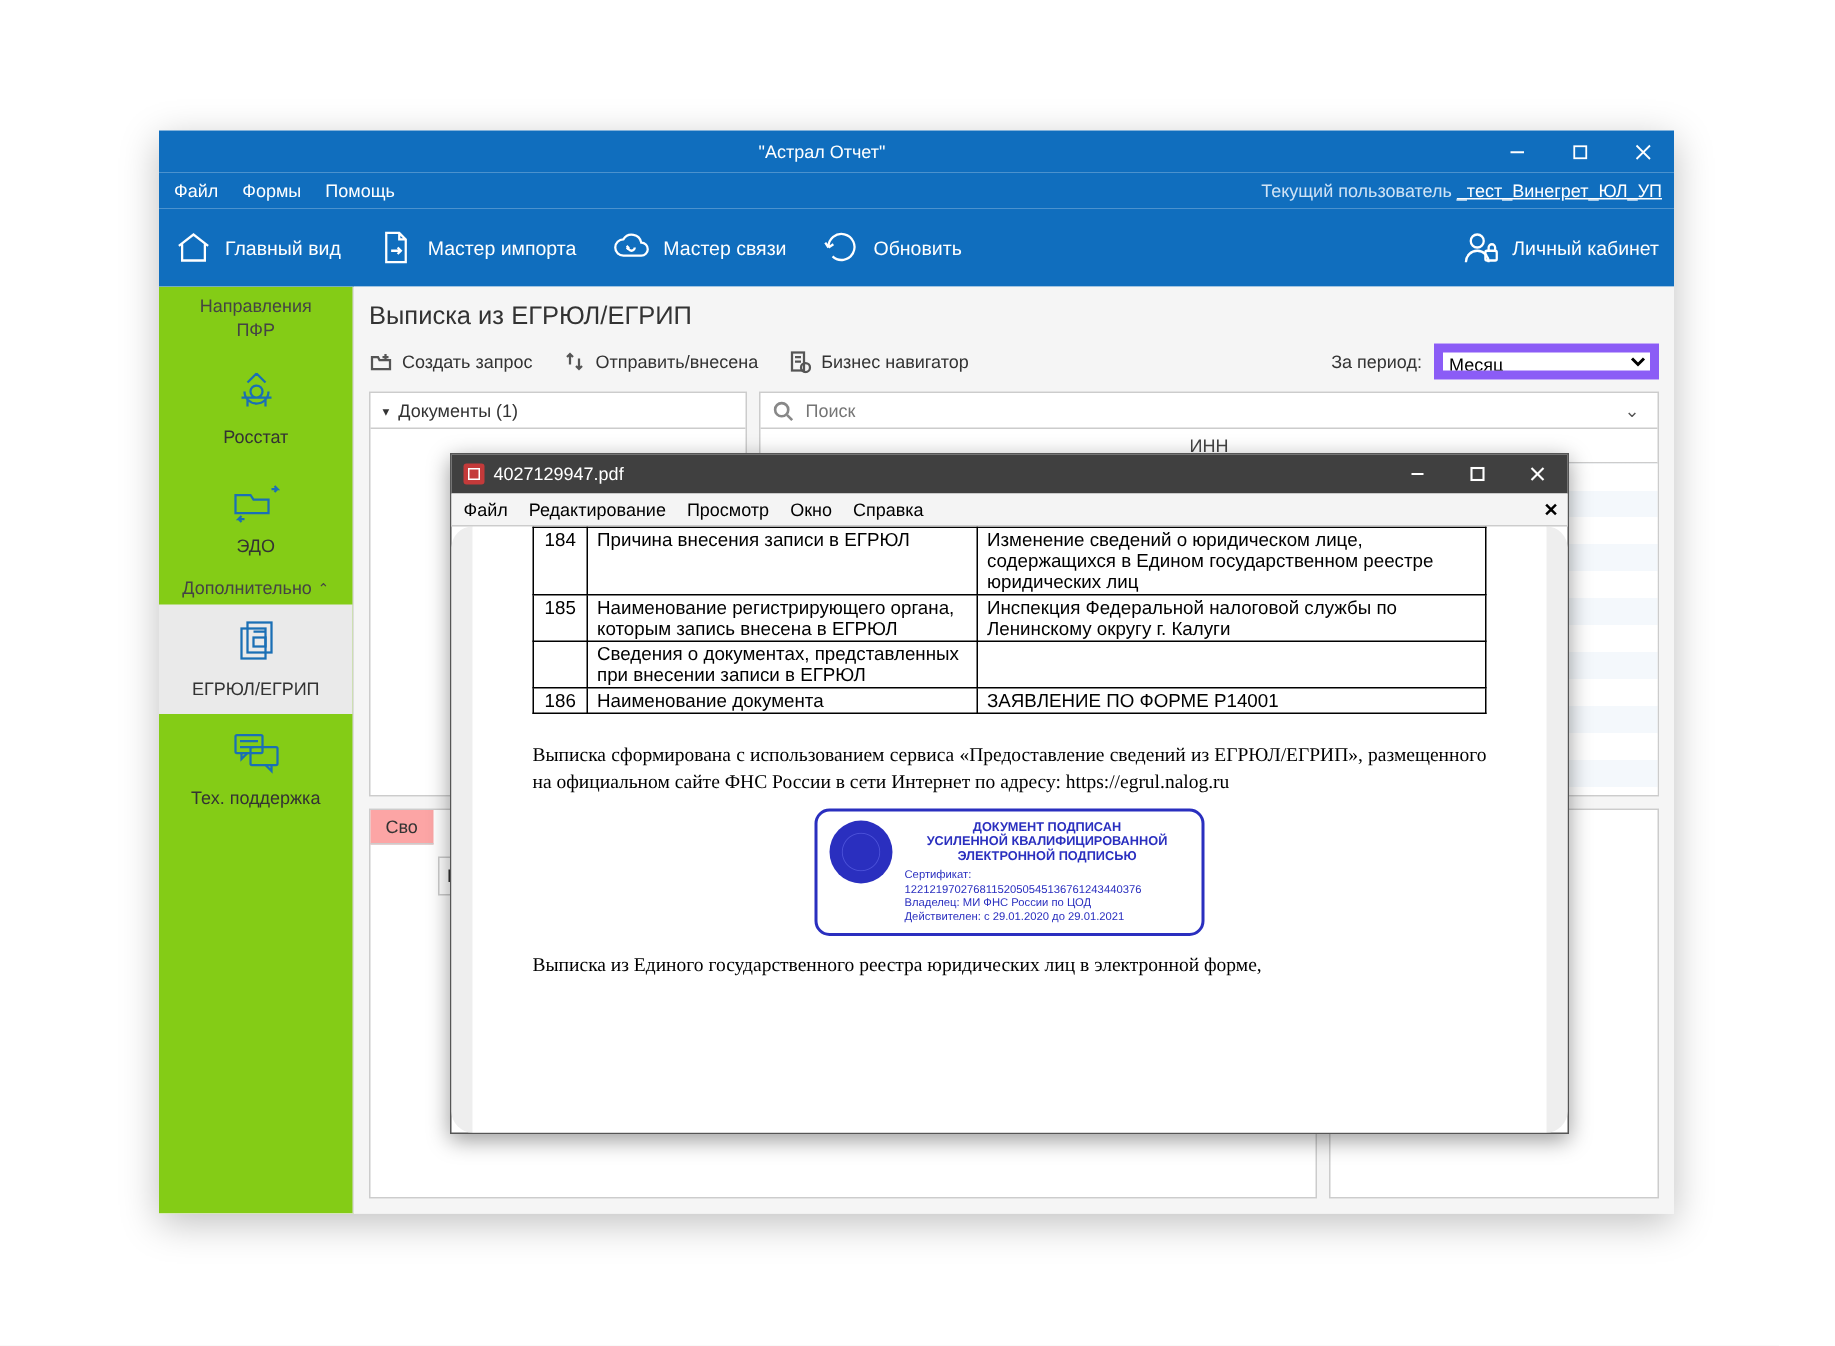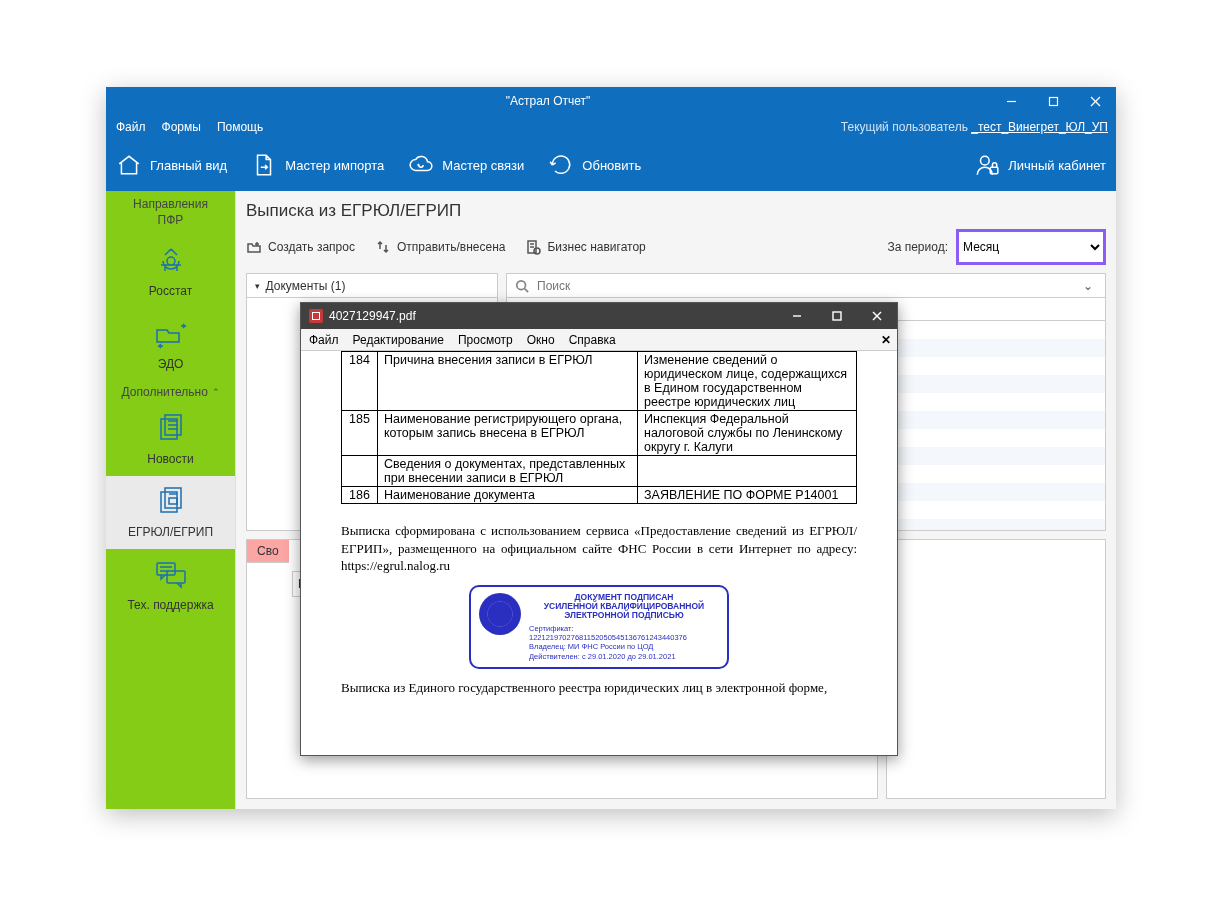--- a/index.html
+++ b/index.html
@@ -55,21 +55,21 @@
   .sb-item .lbl { margin-top: 4px; }
   .sb-extra-head { text-align: center; padding: 4px; color: #444; display: flex; justify-content: center; align-items: center; gap: 4px; cursor: pointer; }
 
   
   .main { flex: 1; display: flex; flex-direction: column; padding: 10px; gap: 8px; color: #333; background: #f5f5f5; position: relative; }
   .page-title { font-size: 17px; font-weight: 400; }
   .action-row { display: flex; align-items: center; gap: 20px; font-size: 12px; }
   .action-btn { display: flex; align-items: center; gap: 6px; cursor: pointer; }
   .action-btn svg { width: 16px; height: 16px; stroke: #555; fill: none; stroke-width: 1.5; }
   .period { margin-left: auto; display: flex; align-items: center; gap: 8px; }
-  .period select { width: 150px; height: 36px; font-size: 12px; border: 3px solid #8b5cf6; background: #fff; }
+  .period select { width: 150px; height: 24px; font-size: 12px; border: 6px solid #8b5cf6; background: #fff; }
 
   .panel-row { display: flex; gap: 8px; flex: 1; min-height: 0; }
   .panel { background: #fff; border: 1px solid #ccc; display: flex; flex-direction: column; }
   .panel.left { width: 252px; }
   .panel.right { flex: 1; }
   .panel-title { height: 24px; border-bottom: 1px solid #ccc; display: flex; align-items: center; padding: 0 8px; font-size: 12px; gap: 6px; cursor: pointer; }
   .panel-title .tri { font-size: 9px; }
   .panel-body { flex: 1; padding: 6px; font-size: 12px; }
   .search-box { flex: 1; border: none; outline: none; font-size: 12px; }
   .search-row { display: flex; align-items: center; gap: 6px; flex: 1; }
@@ -78,34 +78,34 @@
 
   .bottom-row { display: flex; gap: 8px; height: 260px; }
   .prop-panel { flex: 1; background: #fff; border: 1px solid #ccc; font-size: 12px; }
   .prop-tab { padding: 4px 10px; border-bottom: 1px solid #ccc; background: #fca5a5; display: inline-block; }
   .prop-body { padding: 8px; }
   .blank-panel { width: 220px; background: #fff; border: 1px solid #ccc; }
   .table-head { font-size: 12px; padding: 4px 8px; text-align: center; color: #444; border-bottom: 1px solid #ccc; }
 
   
   .pdf-window {
-    position: absolute; left: 300px; top: 302px; width: 598px; height: 454px;
+    position: absolute; left: 300px; top: 302px; width: 746px; height: 454px;
     background: #fff; border: 1px solid #555; box-shadow: 0 4px 14px rgba(0,0,0,0.4);
     display: flex; flex-direction: column; z-index: 40;
   }
   .pdf-title { height: 26px; background: #404040; color: #fff; display: flex; align-items: center; font-size: 12px; padding-left: 8px; }
   .pdf-title .pdf-icon { width: 14px; height: 14px; background: #c43a3a; margin-right: 6px; border-radius: 2px; position: relative; }
   .pdf-title .pdf-icon::after { content: ""; position: absolute; left: 3px; top: 3px; width: 6px; height: 6px; border: 1px solid #fff; }
   .pdf-title-text { flex: 1; }
   .pdf-wc { display: flex; }
   .pdf-wc-btn { width: 40px; height: 26px; display: flex; align-items: center; justify-content: center; cursor: pointer; }
   .pdf-wc-btn svg { width: 10px; height: 10px; stroke: #fff; fill: none; stroke-width: 1.4; }
   .pdf-menu { height: 22px; background: #f4f4f4; border-bottom: 1px solid #ccc; display: flex; align-items: center; font-size: 12px; padding: 0 8px; gap: 14px; position: relative; }
   .pdf-menu .close-x { position: absolute; right: 6px; cursor: pointer; font-weight: bold; }
-  .pdf-content { flex: 1; overflow: hidden; background: #eee; display: flex; justify-content: center; }
+  .pdf-content { flex: 1; overflow: hidden; background: #eee; display: flex; justify-content: center; border-radius: 14px; }
 
   .pdf-page { width: 716px; background: #fff; padding: 0 40px 20px; position: relative; }
   .pdf-table { width: 100%; border-collapse: collapse; font-family: "Times New Roman", serif; font-size: 12.5px; }
   .pdf-table td { border: 1px solid #000; padding: 1px 6px; vertical-align: top; }
   .pdf-table td.num { width: 36px; text-align: center; }
   .pdf-table td.lbl { width: 260px; }
   .pdf-note { font-family: Liberation Serif, serif; font-size: 13px; margin-top: 18px; text-align: justify; line-height: 1.35; }
 
   .stamp {
     width: 260px; margin: 10px auto; border: 2px solid #2a2fbf; border-radius: 10px;
@@ -212,30 +212,20 @@
             <path d="M6 12 H16 L18 15 H28 V24 H6 Z M30 8 L34 8 L32 6 M34 8 L32 10 M12 28 L8 28 L10 26 M8 28 L10 30"></path>
           </svg>
         <div class="lbl">ЭДО</div>
       </div>
 
       <div class="sb-extra-head">
         <span>Дополнительно</span>
         <span style="font-size:9px;">⌃</span>
       </div>
 
-      <div class="sb-item">
-        <svg viewBox="0 0 40 32">
-            <rect x="10" y="6" width="16" height="20"></rect>
-            <rect x="14" y="2" width="16" height="20"></rect>
-            <line x1="17" y1="8" x2="27" y2="8"></line>
-            <line x1="17" y1="12" x2="27" y2="12"></line>
-            <line x1="17" y1="16" x2="27" y2="16"></line>
-          </svg>
-        <div class="lbl">Новости</div>
-      </div>
 
       <div class="sb-item selected">
         <svg viewBox="0 0 40 32">
             <rect x="10" y="6" width="16" height="20"></rect>
             <rect x="14" y="2" width="16" height="20"></rect>
             <line x1="18" y1="8" x2="26" y2="8"></line>
             <rect x="18" y="12" width="8" height="6"></rect>
           </svg>
         <div class="lbl">ЕГРЮЛ/ЕГРИП</div>
       </div>

